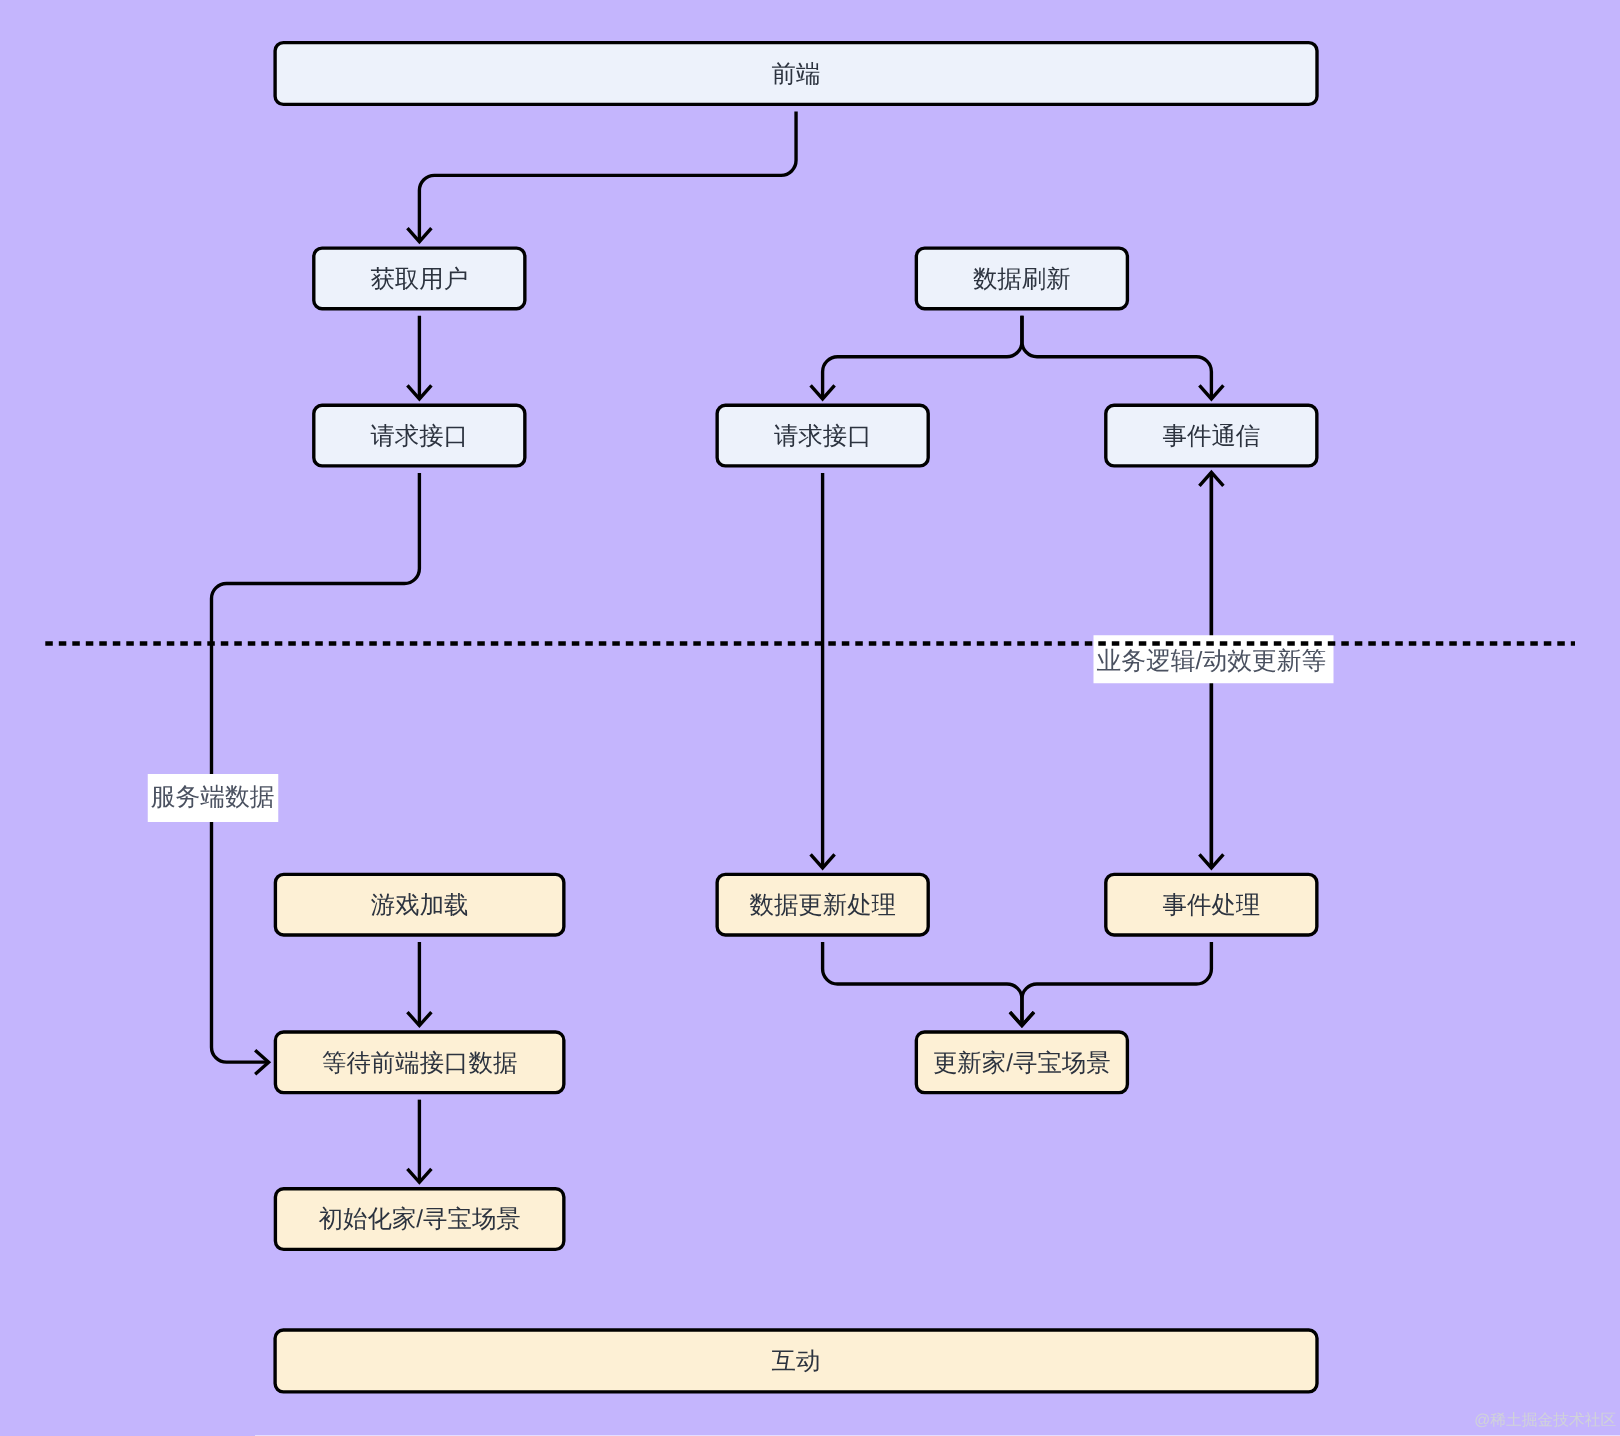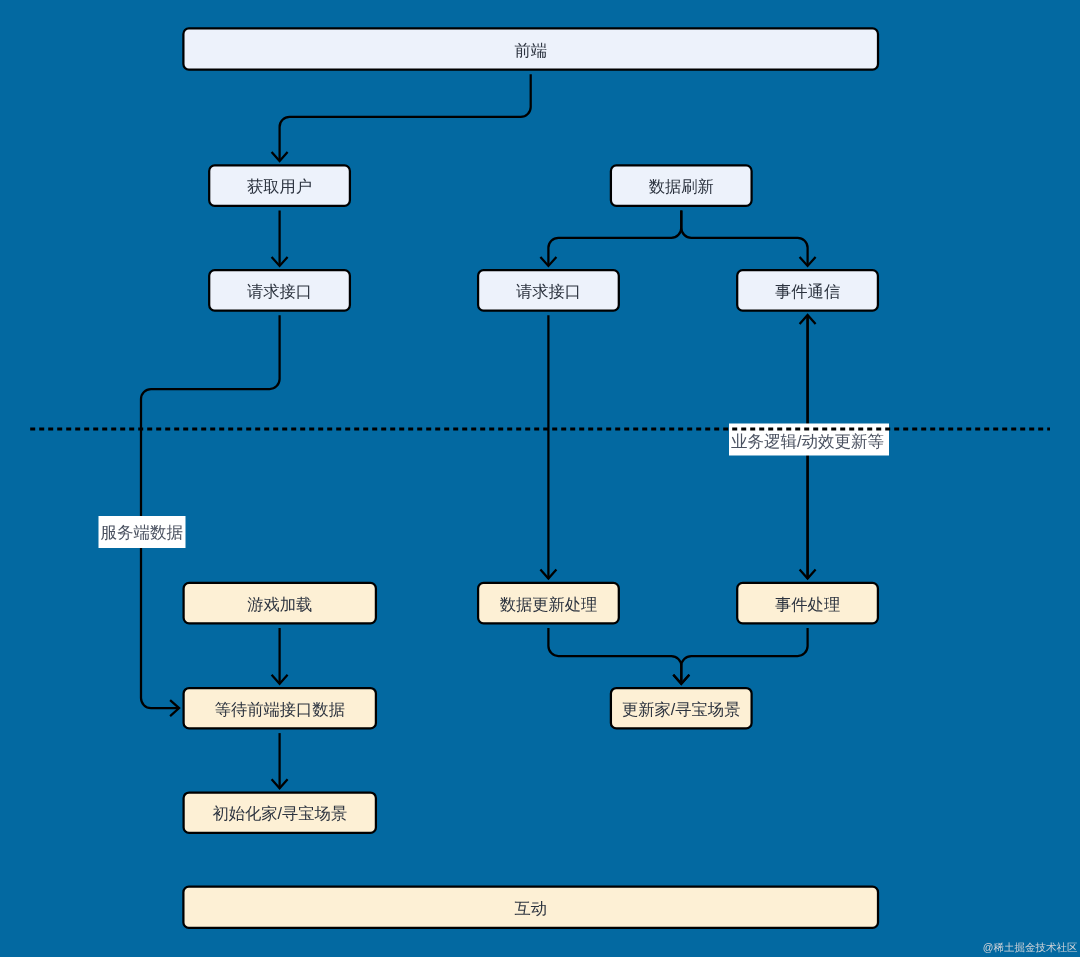--- a/index.html
+++ b/index.html
@@ -1,19 +1,19 @@
 <!DOCTYPE html>
 <html><head>
 <meta charset="utf-8">
 <title>flowchart</title>
 <style>
   html, body { margin:0; padding:0; background:#ffffff; }
   body { width:1080px; height:957px; overflow:hidden;
          font-family:"Liberation Sans", sans-serif; }
-  #canvas { position:relative; width:1080px; height:957px; background:#0369a1;
+  #canvas { position:relative; width:1080px; height:957px; background:#c4b5fd;
             -webkit-font-smoothing:antialiased; }
   #flow { display:block; position:absolute; left:0; top:0; }
   .nlabel { font-family:"Liberation Sans", sans-serif; font-size:16.3px; fill:#2c333f;
             text-anchor:middle; dominant-baseline:central; }
   .elabel { font-family:"Liberation Sans", sans-serif; font-size:16.5px; fill:#4a5160;
             text-anchor:start; dominant-baseline:central; }
   .wm     { font-family:"Liberation Sans", sans-serif; font-size:10.5px; fill:#d0d3d8;
             text-anchor:end; dominant-baseline:central; }
   .box    { stroke:#000000; stroke-width:2.25; }
   .edge   { fill:none; stroke:#000000; stroke-width:2.25; stroke-linecap:butt;

